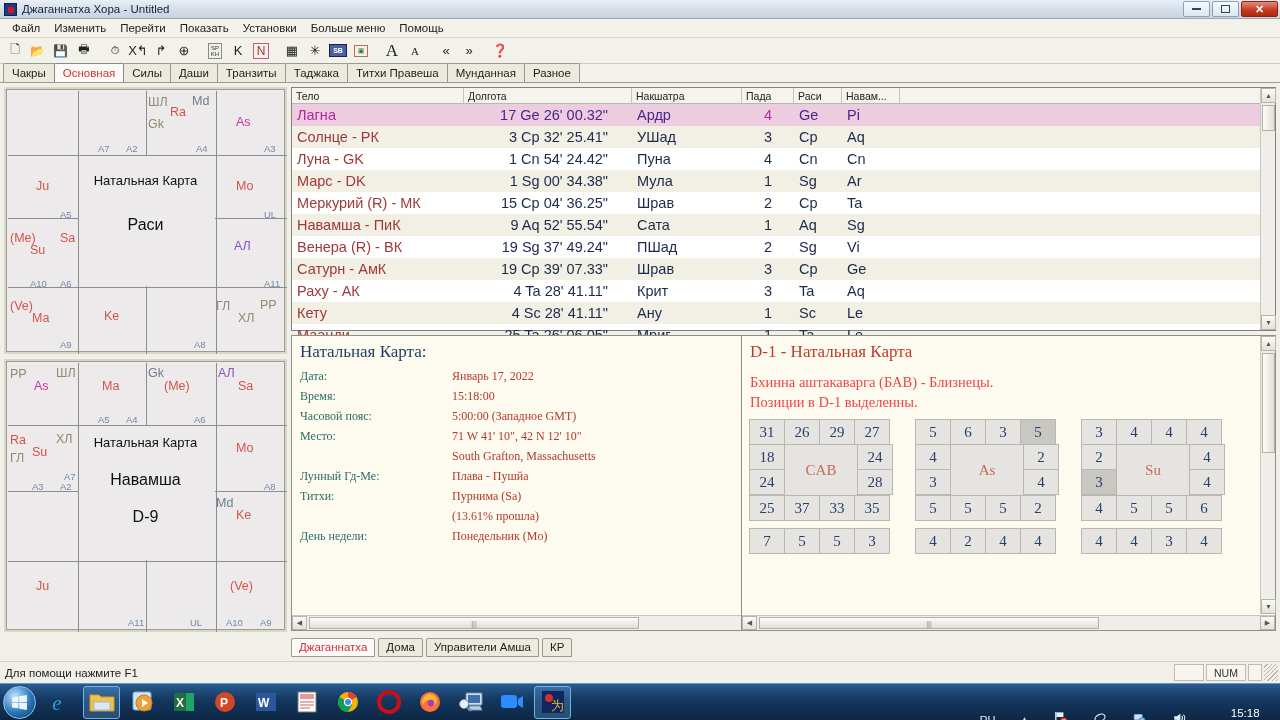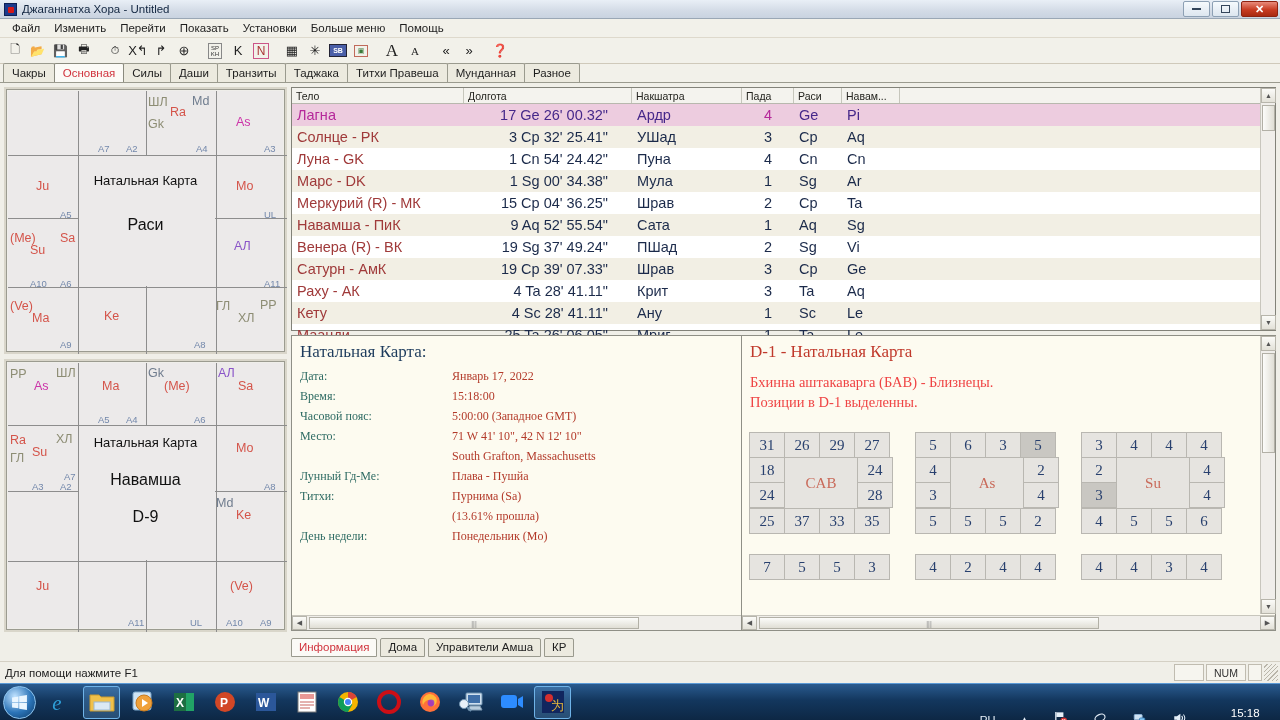--- a/index.html
+++ b/index.html
@@ -122,21 +122,21 @@
      overflow:hidden; padding:6px 8px; }
   .serif { font-family:"Liberation Serif", serif; }
   .inf-title { font-size:17px; color:#1d3b5c; margin-bottom:4px; }
   .inf-row { display:flex; font-size:12px; line-height:20px; }
   .inf-k { width:152px; color:#2e6b63; flex:none; }
   .inf-v { color:#b33a2a; }
   .bav-title { font-size:17px; color:#c0392b; margin-bottom:10px; }
   .bav-sub  { font-size:14.5px; color:#ef4444; line-height:20px; }
 
   
-  .bavgrids { position:relative; margin-top:21px; display:flex; gap:16px; }
+  .bavgrids { position:relative; margin-top:8px; display:flex; gap:16px; }
   .bavg { width:150px; }
   .bavg .r { display:flex; }
   .bcell { width:36px; height:26px; background:#e6e4e0; border:1px solid #b9b7b1;
      margin:-1px 0 0 -1px; display:flex; align-items:center; justify-content:center;
      font-family:"Liberation Serif", serif; font-size:15px; color:#28406e; }
   .bcell.hl { background:#c9c7c2; }
   .bcell.center { width:74px; height:52px; color:#c96a5a; font-size:15px; }
   .bavg .mid { display:flex; }
   .bavg .midcol { display:flex; flex-direction:column; }
 
@@ -650,21 +650,21 @@
           <div class="arrow" style="position:absolute;bottom:0;">▼</div>
         </div>
         <div class="sbh">
           <div class="arrow" style="left:0;">◀</div>
           <div class="thumb" style="left:17px;width:340px;">|||</div>
           <div class="arrow" style="right:0;">▶</div>
         </div>
       </div>
 
       <div class="subtabs" id="subtabs">
-          <div class="stab active">Информация</div>
+          <div class="stab active">Джаганнатха</div>
           <div class="stab">Дома</div>
           <div class="stab">Управители Амша</div>
           <div class="stab">КР</div>
         </div>
     </div>
   </div>
 
   <div class="statusbar">
     <div class="status-text">Для помощи нажмите F1</div>
     <div class="status-cells">

